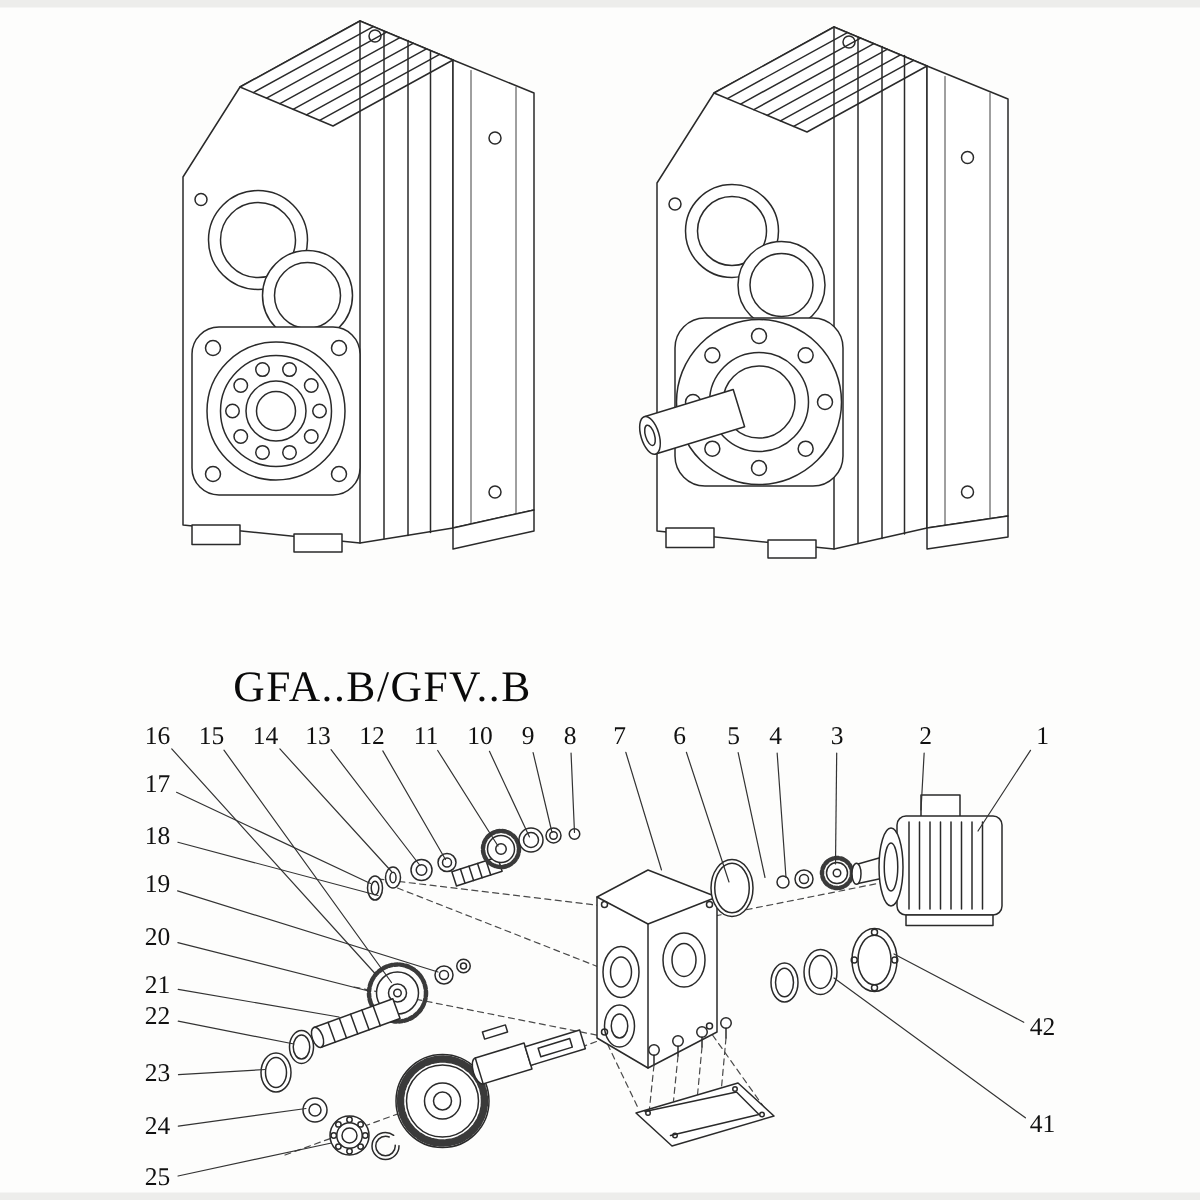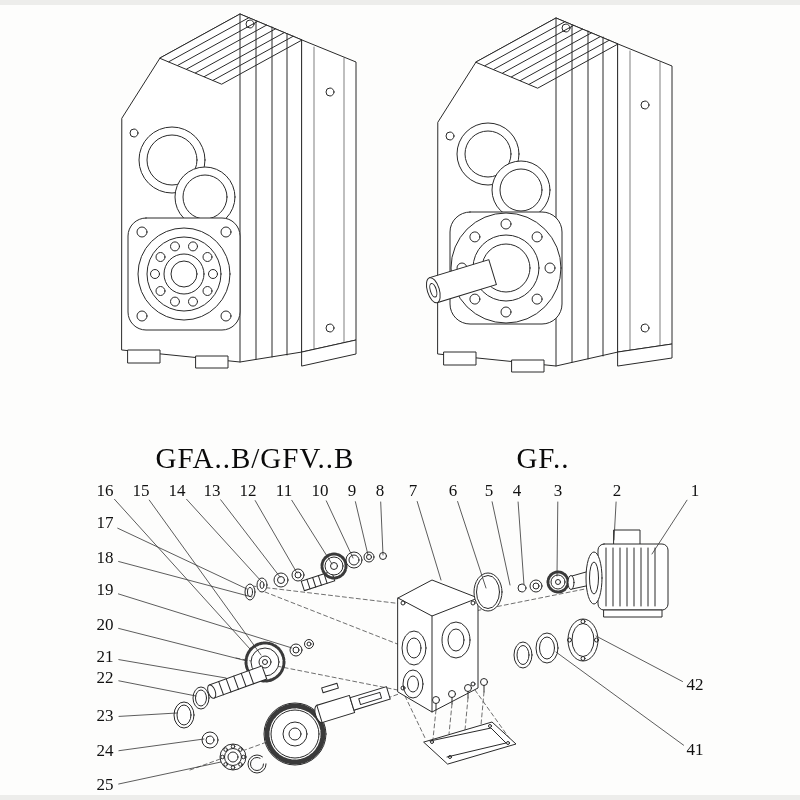--- a/index.html
+++ b/index.html
@@ -380,14 +380,13 @@
         <line x1="118.7" y1="784.0" x2="221" y2="762" class="leader"></line>
         <text x="105" y="786" class="callout">25</text>
         <line x1="682.5" y1="681.5" x2="596" y2="636" class="leader"></line>
         <text x="695" y="686" class="callout">42</text>
         <line x1="683.6" y1="745.2" x2="556" y2="652" class="leader"></line>
         <text x="695" y="751" class="callout">41</text>
       </g>
   </svg>
 
   <div class="model-label left">GFA..B/GFV..B</div>
-  <div class="model-label right">GF..</div>
 </div>
 
 </body></html>

